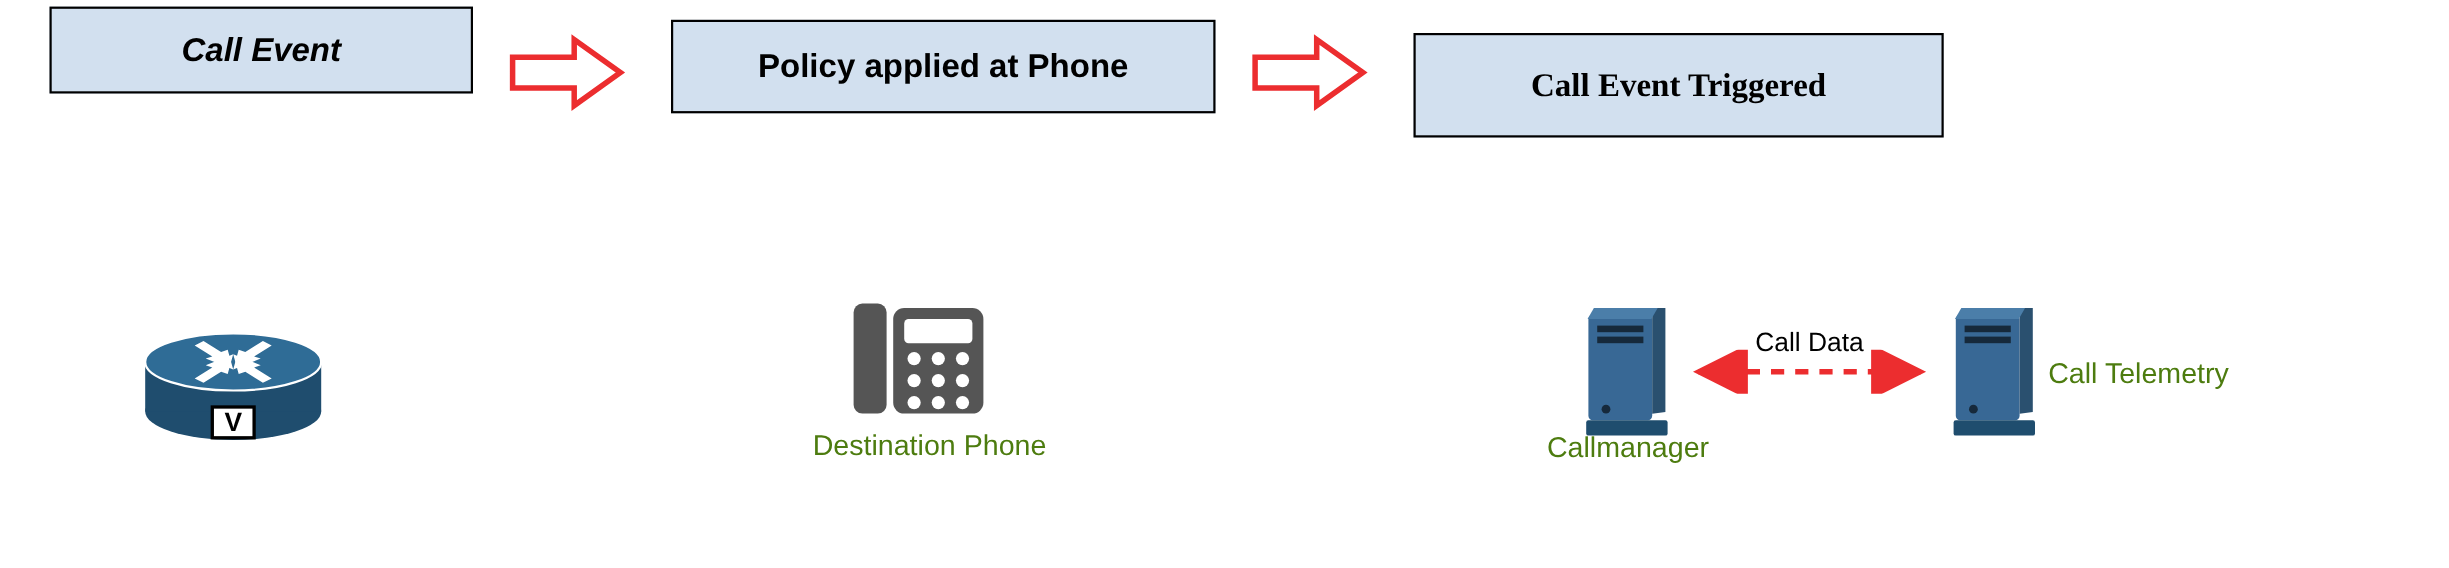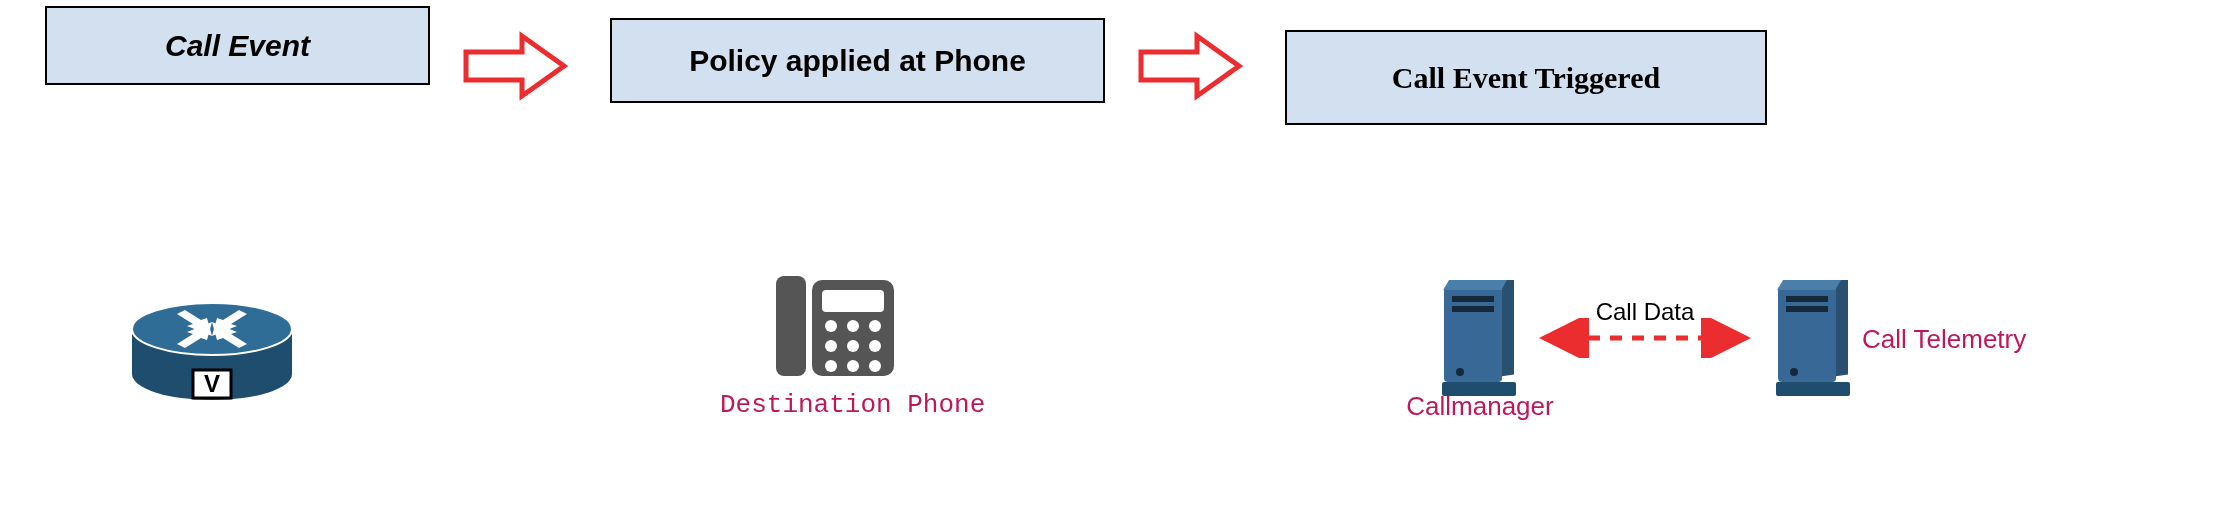--- a/index.html
+++ b/index.html
@@ -25,21 +25,21 @@
     box-sizing: border-box;
   }
   .arrow-right {
     position: absolute;
   }
   .arrow-right svg { display:block; }
   .icon-block { position:absolute; }
   .label {
     position:absolute;
     font-size:26px;
-    color:#be185d;
+    color:#4d7c0f;
     text-align:center;
   }
   .label-line { white-space:nowrap; }
   .call-data-label {
     position:absolute;
     font-size:24px;
     color:#000;
     text-align:center;
   }
 </style>
@@ -108,21 +108,21 @@
         <circle cx="83" cy="80" r="6"></circle>
         <circle cx="105" cy="80" r="6"></circle>
         <circle cx="61" cy="100" r="6"></circle>
         <circle cx="83" cy="100" r="6"></circle>
         <circle cx="105" cy="100" r="6"></circle>
       </g>
     </g>
   </svg>
 </div>
 
-<div class="label" style="left:720px; top:390px; width:250px;font-family:Liberation Mono, monospace;">
+<div class="label" style="left:720px; top:390px; width:250px;">
   <div class="label-line">Destination Phone</div>
 </div>
 
 <div class="icon-block" style="left:1432px; top:280px;">
   <svg width="90" height="120" viewBox="0 0 90 120">
     <rect x="12" y="6" width="58" height="96" rx="4" fill="#386895"></rect>
     <rect x="70" y="10" width="12" height="96" fill="#2a506f" transform="skewY(-8)"></rect>
     <rect x="12" y="0" width="58" height="10" fill="#4b7ea9" transform="skewX(-30) translate(5,0)"></rect>
     <rect x="10" y="102" width="74" height="14" rx="2" fill="#1f4d6e"></rect>
 

